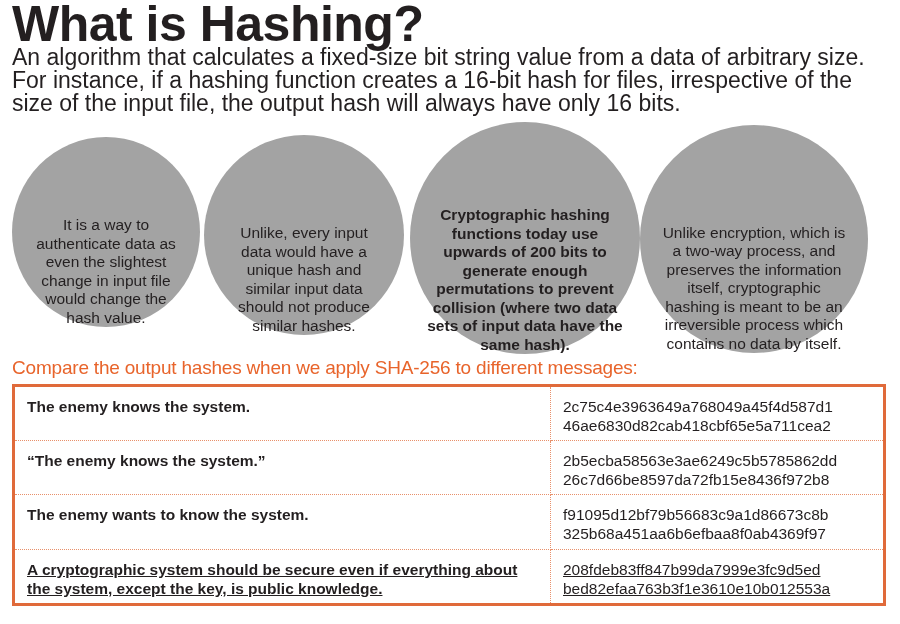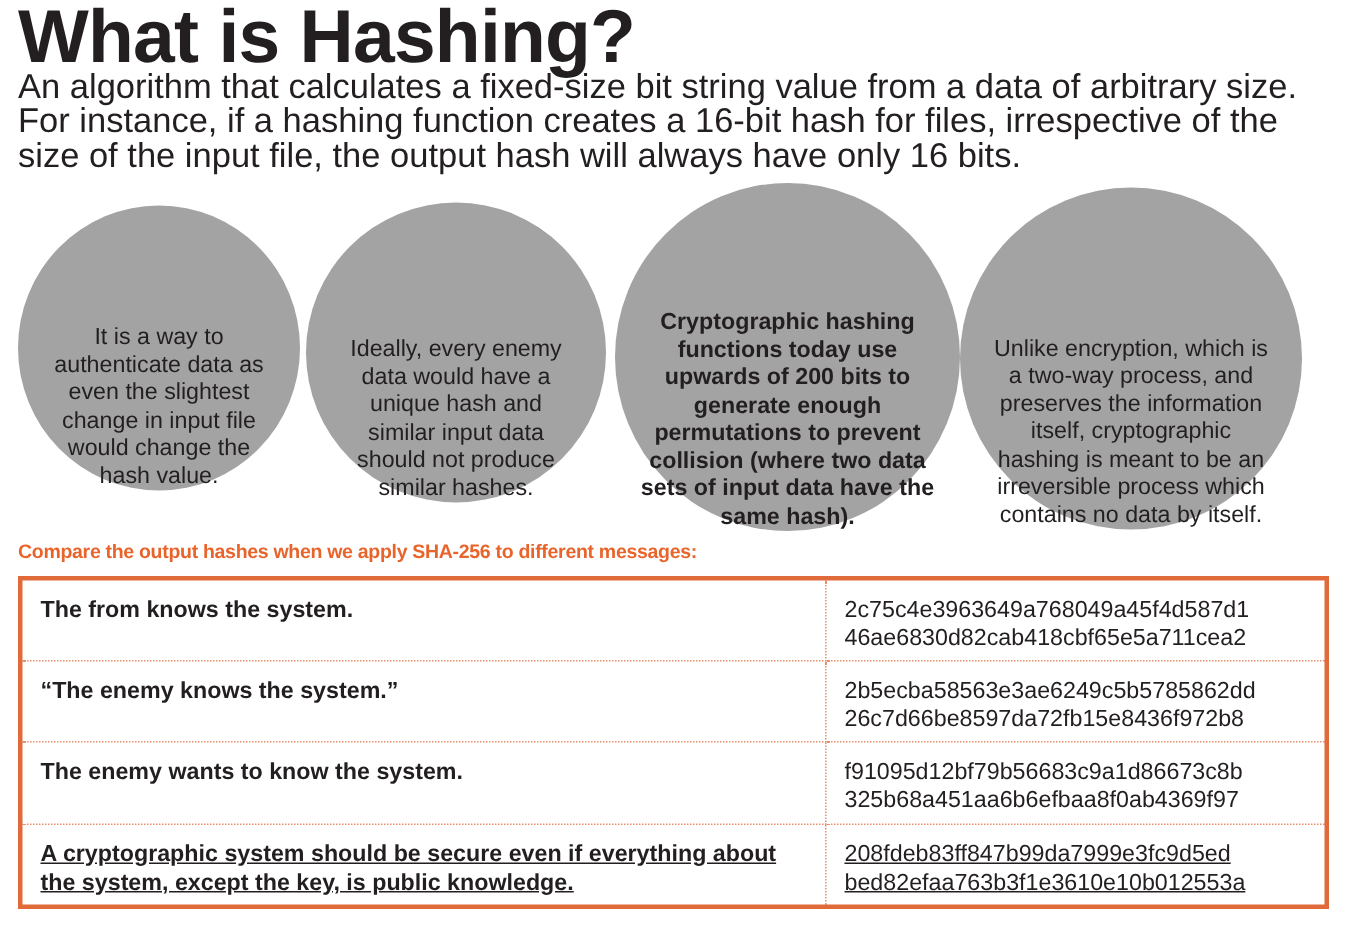--- a/index.html
+++ b/index.html
@@ -10,56 +10,56 @@
   .intro { position: absolute; left: 12px; top: 46px; width: 880px; font-size: 23px;
            line-height: 23px; color: #231f20; margin: 0; }
   .circle { position: absolute; border-radius: 50%; background: #a3a3a3;
             display: flex; align-items: flex-end; justify-content: center; text-align: center;
             box-sizing: border-box; }
   .circle span { display: block; font-size: 15.5px; line-height: 18.5px; color: #231f20; }
   .c1 { left: 12px;  top: 137px; width: 188px; height: 190px; padding: 0 22px; }
   .c2 { left: 204px; top: 135px; width: 200px; height: 200px; padding: 0 20px; }
   .c3 { left: 410px; top: 122px; width: 230px; height: 232px; padding: 0 12px; font-weight: bold; }
   .c4 { left: 640px; top: 125px; width: 228px; height: 228px; padding: 0 18px; }
-  .subhead { position: absolute; left: 12px; top: 356px; font-size: 13px; font-weight: bold;
+  .subhead { position: absolute; left: 12px; top: 356px; font-size: 19px; font-weight: normal;
              color: #e8642b; margin: 0; line-height: 24px; letter-spacing: -0.2px; }
   table.hashes { position: absolute; left: 12px; top: 384px; width: 874px; height: 222px;
                  border: 3px solid #e06a3a; border-collapse: collapse; box-sizing: border-box; }
   table.hashes td { vertical-align: top; padding: 10px 12px 0 12px; font-size: 15.5px;
                     line-height: 19px; border-bottom: 1px dotted #e8906b; }
   table.hashes tr:last-child td { border-bottom: none; text-decoration: underline; }
   td.msg { width: 511px; font-weight: bold; border-right: 1px dotted #e8906b; }
   td.hash { color: #231f20; font-weight: normal; }
   td.hash span { display: block; }
 </style>
 </head>
 <body>
 
 <h1 class="title">What is Hashing?</h1>
 <p class="intro">An algorithm that calculates a fixed-size bit string value from a data of arbitrary size. For instance, if a hashing function creates a 16-bit hash for files, irrespective of the size of the input file, the output hash will always have only 16 bits.</p>
 
 <div class="circle c1">
   <span>It is a way to authenticate data as even the slightest change in input file would change the hash value.</span>
 </div>
 <div class="circle c2">
-  <span>Ideally, every enemy data would have a unique hash and similar input data should not produce similar hashes.</span>
+  <span>Unlike, every input data would have a unique hash and similar input data should not produce similar hashes.</span>
 </div>
 <div class="circle c3">
   <span>Cryptographic hashing functions today use upwards of 200 bits to generate enough permutations to prevent collision (where two data sets of input data have the same hash).</span>
 </div>
 <div class="circle c4">
   <span>Unlike encryption, which is a two-way process, and preserves the information itself, cryptographic hashing is meant to be an irreversible process which contains no data by itself.</span>
 </div>
 
 <h2 class="subhead">Compare the output hashes when we apply SHA-256 to different messages:</h2>
 
 <table class="hashes">
   <tbody>
       <tr>
-    <td class="msg">The from knows the system.</td>
+    <td class="msg">The enemy knows the system.</td>
     <td class="hash">
       <span>2c75c4e3963649a768049a45f4d587d1</span>
       <span>46ae6830d82cab418cbf65e5a711cea2</span>
     </td>
   </tr>
   <tr>
     <td class="msg">“The enemy knows the system.”</td>
     <td class="hash">
       <span>2b5ecba58563e3ae6249c5b5785862dd</span>
       <span>26c7d66be8597da72fb15e8436f972b8</span>

